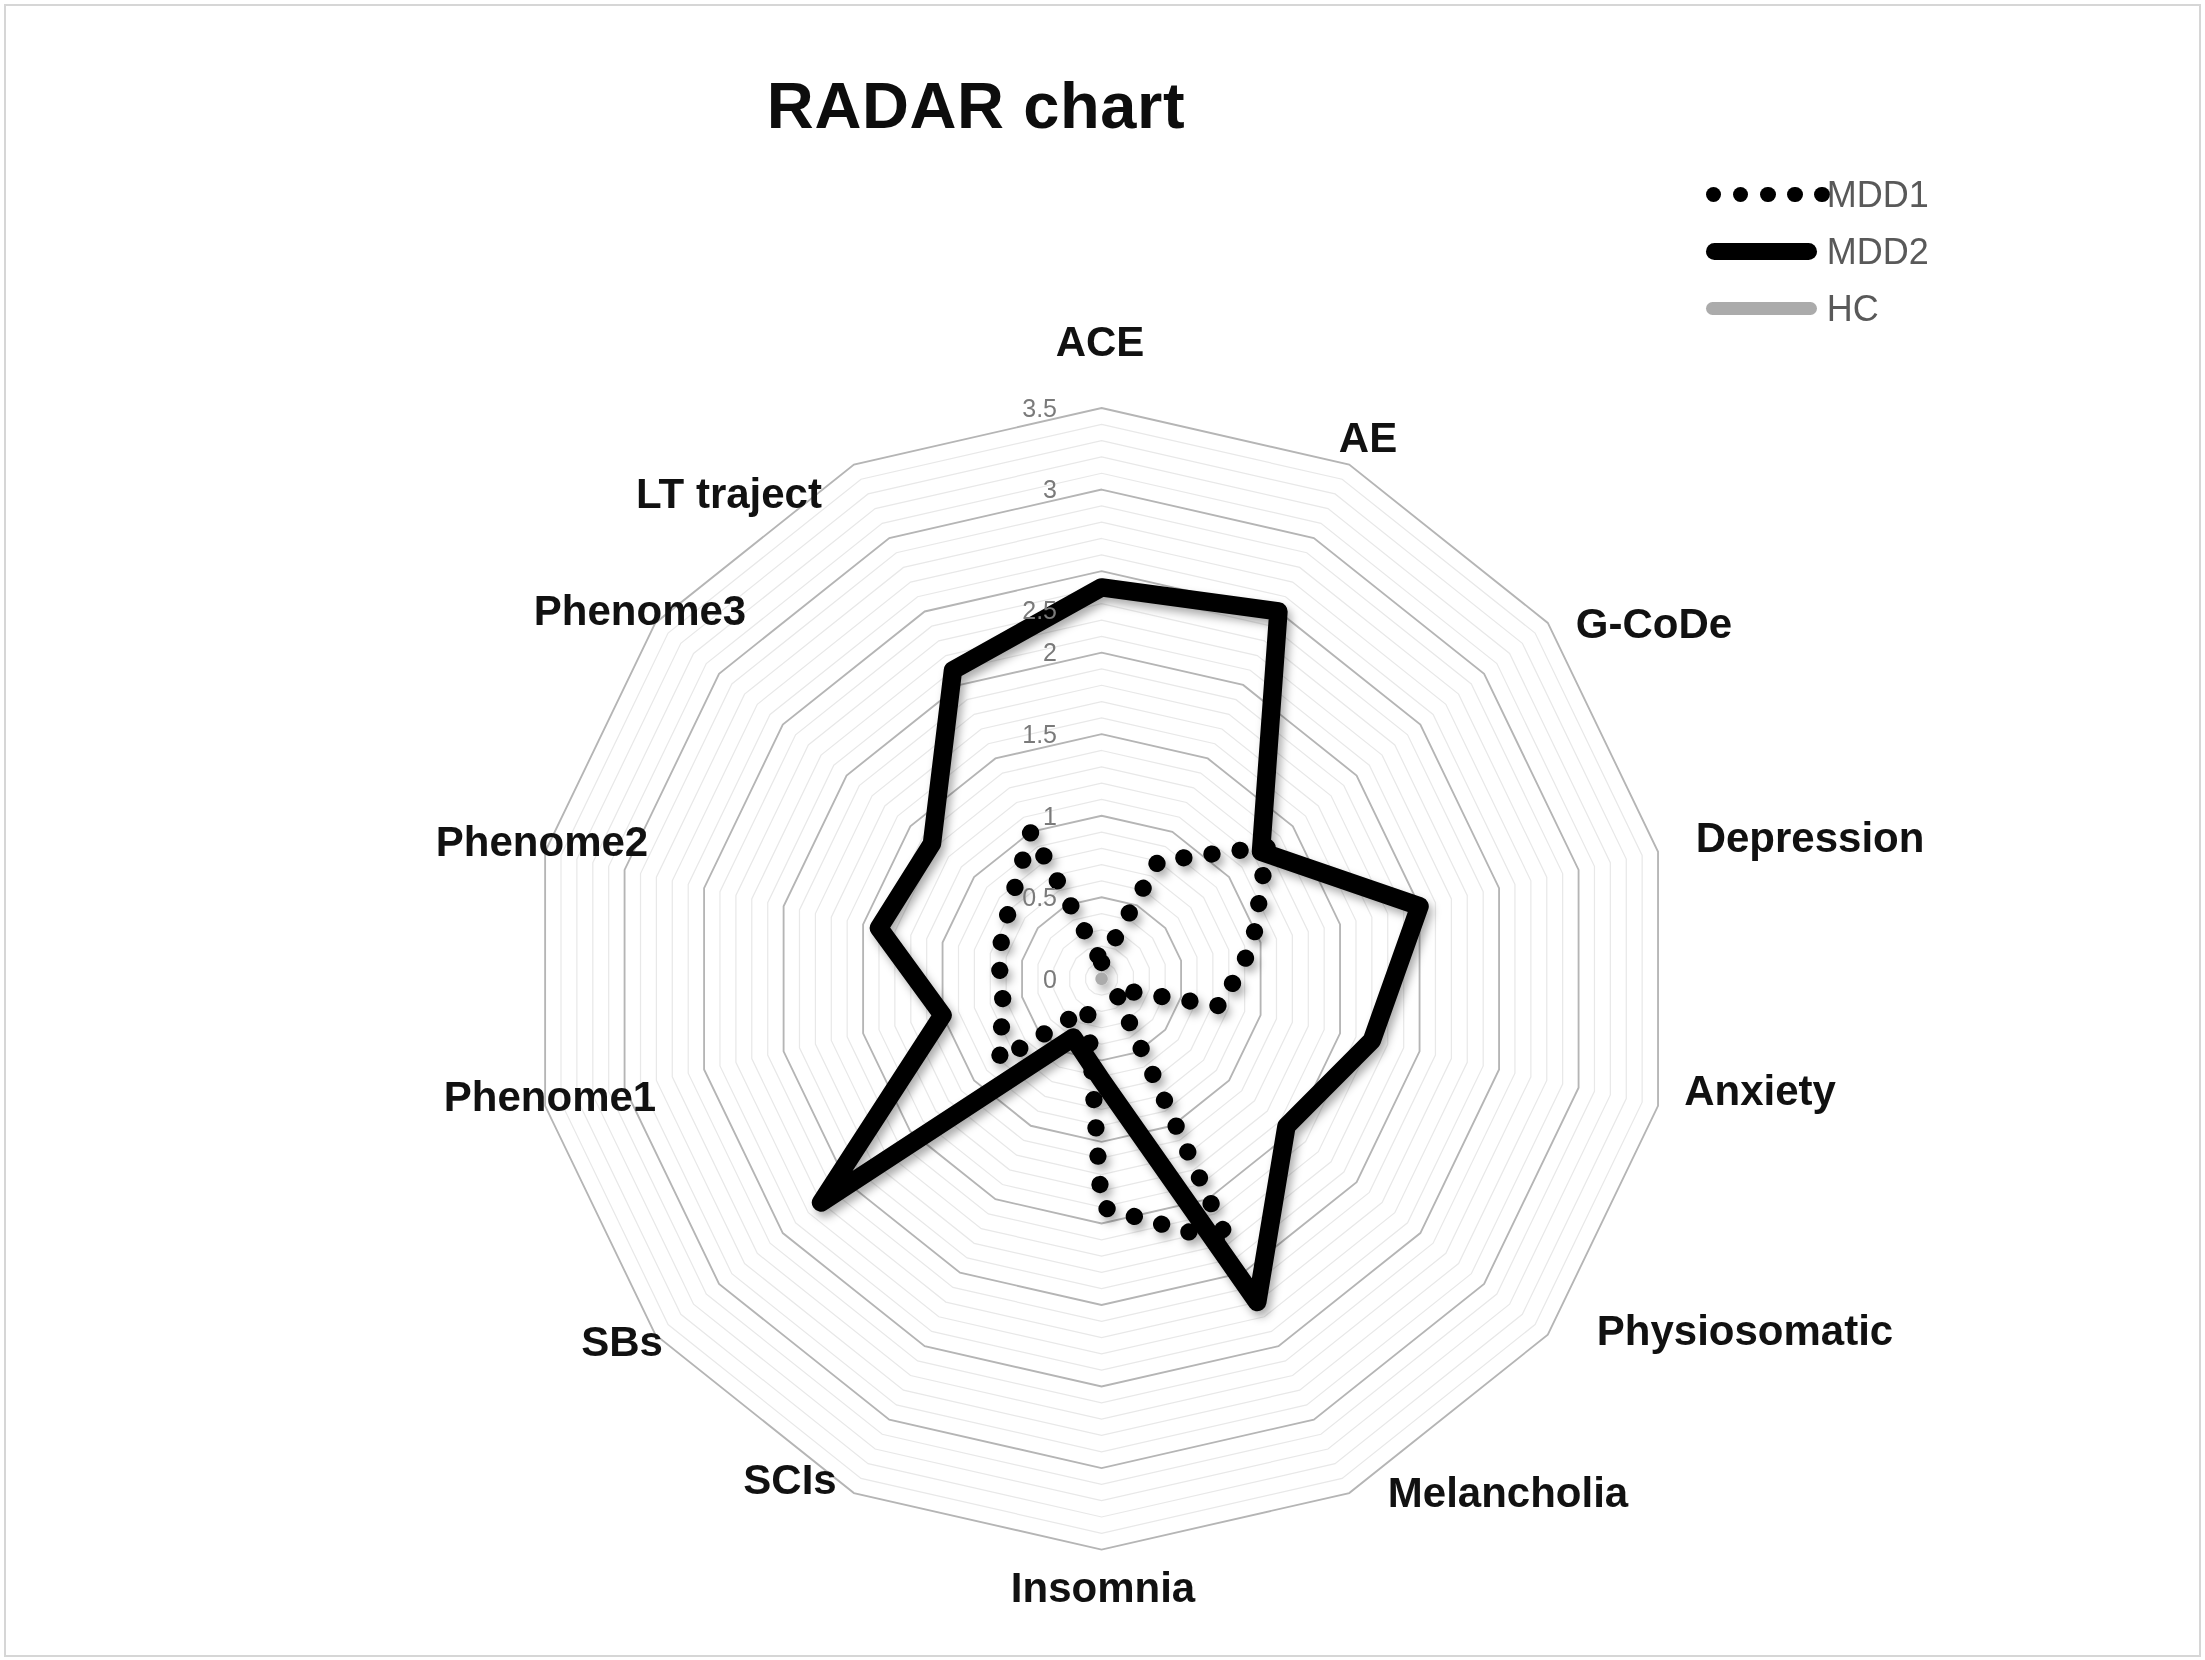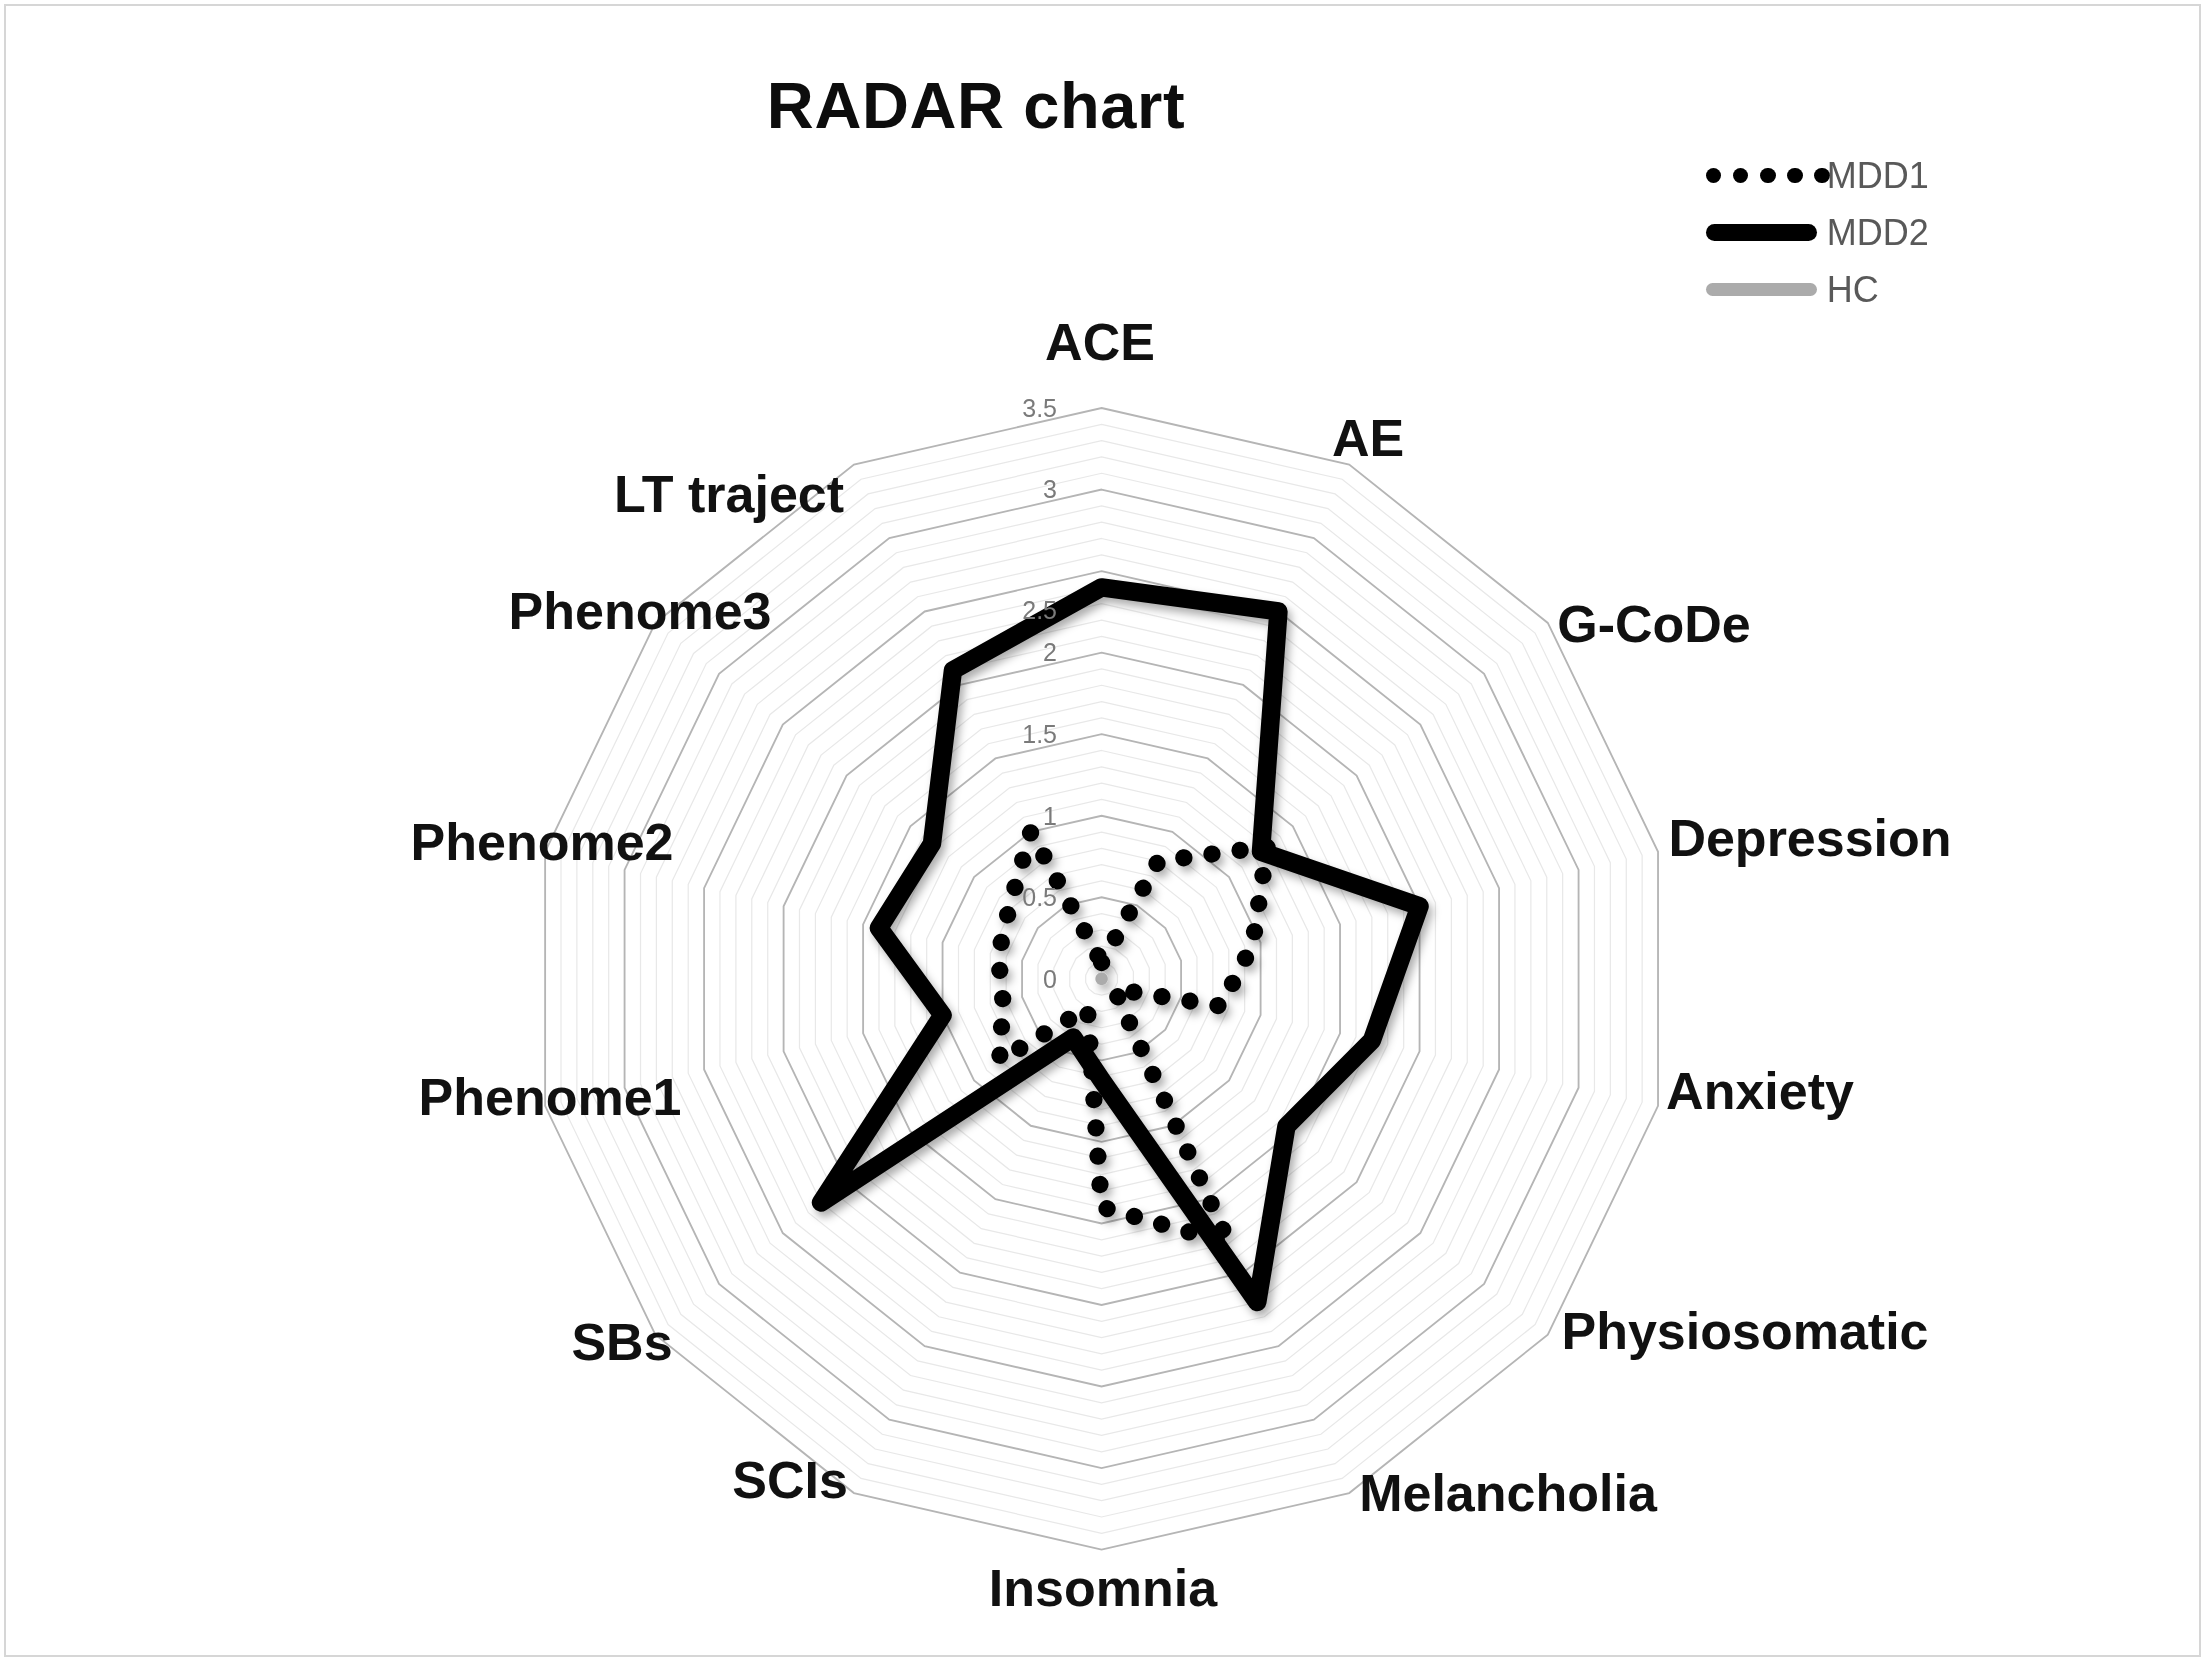--- a/index.html
+++ b/index.html
@@ -1,25 +1,25 @@
 <!DOCTYPE html>
 <html style="font-size:9.8px"><head>
 <meta charset="utf-8">
 <style>
   html,body{margin:0;padding:0;background:#ffffff;}
   body{width:2205px;height:1661px;position:relative;font-family:"Liberation Sans",sans-serif;}
   #frame{position:absolute;left:3.7px;top:3.7px;right:3.7px;bottom:3.7px;border:2.5px solid #d6d6d6;background:#ffffff;}
   #chart-title{position:absolute;left:976px;top:105px;transform:translate(-50%,-50%);
     font-size:65px;font-weight:700;color:#0d0d0d;letter-spacing:0.6px;white-space:nowrap;}
   #radar-svg{position:absolute;left:0;top:0;}
-  .cat-label{position:absolute;transform:translate(-50%,-50%);font-size:52px;font-weight:700;
+  .cat-label{position:absolute;transform:translate(-50%,-50%);font-size:42px;font-weight:700;
     color:#111111;white-space:nowrap;}
   .tick-label{position:absolute;transform:translate(-100%,-50%);font-size:25px;font-weight:400;
     color:#7a7a7a;white-space:nowrap;}
-  #legend{position:absolute;left:1706px;top:155px;display:flex;flex-direction:column;gap:16px;}
+  #legend{position:absolute;left:1706px;top:174px;display:flex;flex-direction:column;gap:16px;}
   .legend-row{display:flex;align-items:center;height:41px;}
   .legend-sample{width:111px;display:flex;align-items:center;justify-content:flex-start;}
   .legend-label{margin-left:9.8px;font-size:36px;color:#595959;line-height:1;}
   .dot-sample{display:flex;gap:11.7px;align-items:center;}
   .dot-sample .dot{width:15.4px;height:15.4px;border-radius:50%;background:#000;}
   .bar-sample{height:16.6px;width:111px;border-radius:8.6px;background:#000;}
   .bar-sample.hc{height:13px;background:#ababab;}
 </style>
 </head>
 <body>

